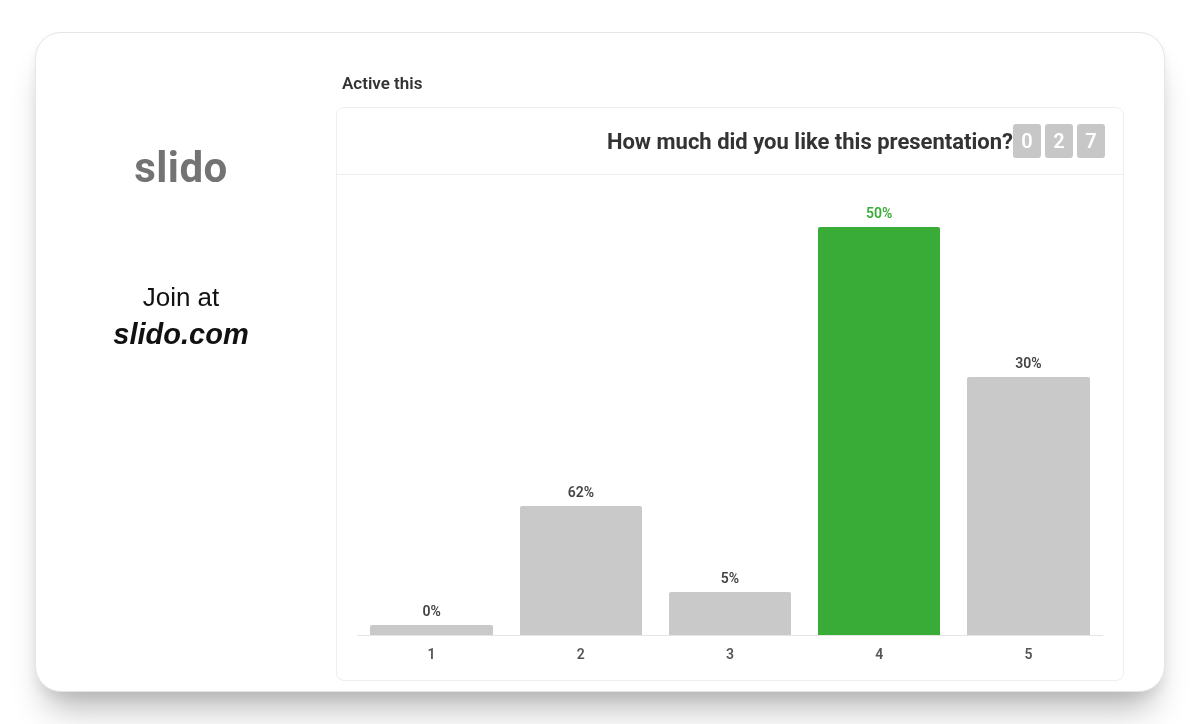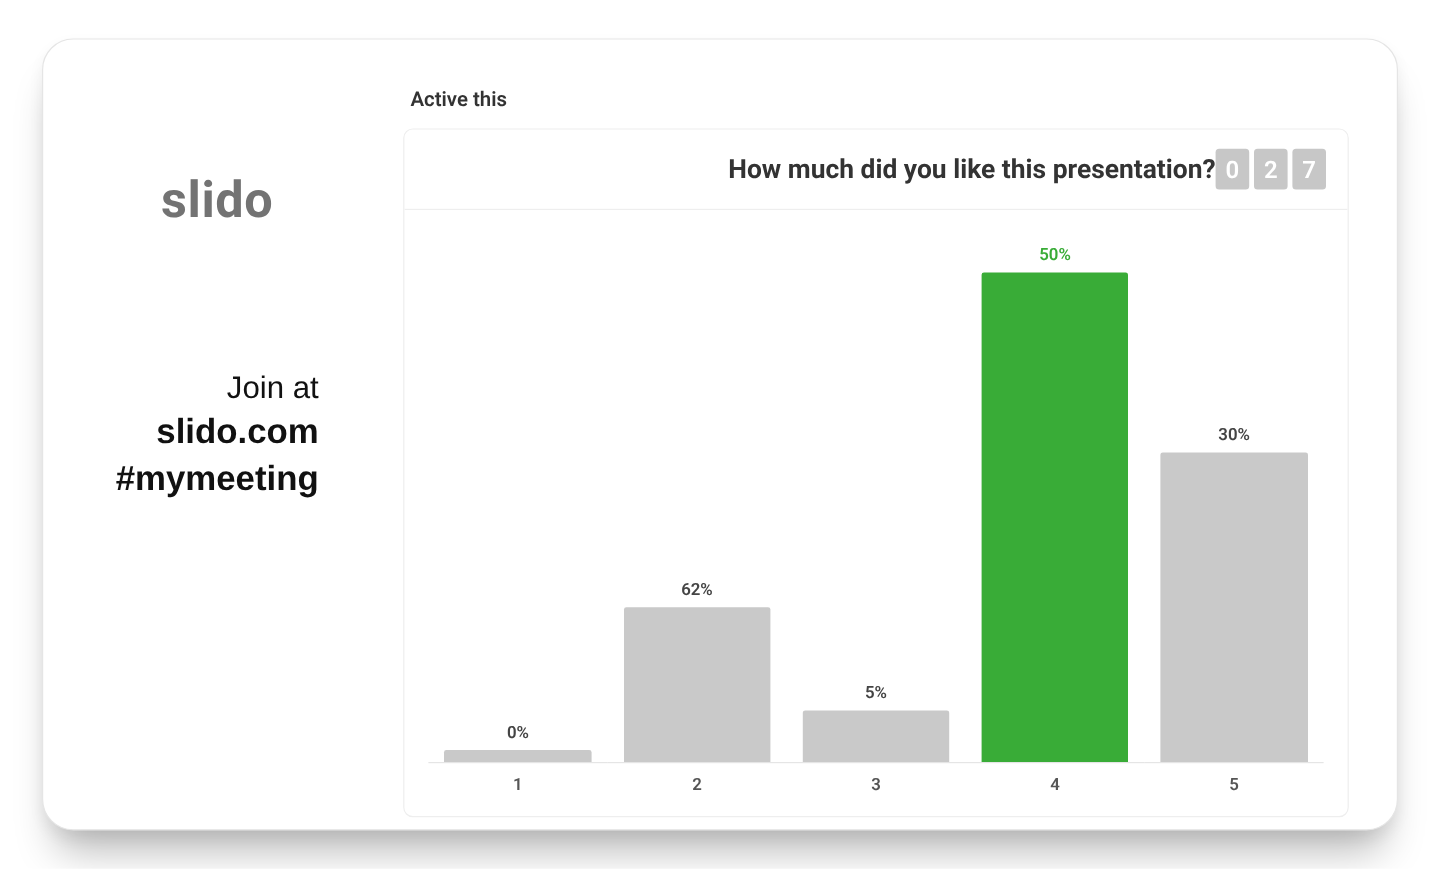--- a/index.html
+++ b/index.html
@@ -29,28 +29,28 @@
       align-items: center;
       padding-top: 110px;
     }
     .logo {
       font-size: 42px;
       font-weight: 700;
       letter-spacing: 0.5px;
       color: #737373;
     }
     .join-block {
-      margin-top: 114px;
-      text-align: right;
+      margin-top: 88px;
+      text-align: center;
       line-height: 1.35;
       font-family: Futura, "Century Gothic", "Trebuchet MS", sans-serif;
       color: #111;
     }
     .join-light { font-size: 26px; font-weight: 400; }
-    .join-bold { font-size: 29px; font-weight: 700; }
+    .join-bold { font-size: 29px; font-weight: 700; font-style: italic; }
     .main {
       flex: 1;
       display: flex;
       flex-direction: column;
       padding: 28px 40px 10px 10px;
     }
     .section-label {
       font-size: 17px;
       font-weight: 600;
       color: #333;
@@ -140,21 +140,20 @@
   </style>
 </head>
 <body>
 
 <div class="device">
   <aside class="sidebar">
     <div class="logo">slido</div>
     <div class="join-block">
       <div class="join-light">Join at</div>
       <div class="join-bold">slido.com</div>
-      <div class="join-bold">#mymeeting</div>
     </div>
   </aside>
 
   <section class="main">
     <div class="section-label">Active this</div>
 
     <div class="card">
       <div class="card-header">
         <div class="question">How much did you like this presentation?</div>
         <div class="counter">

